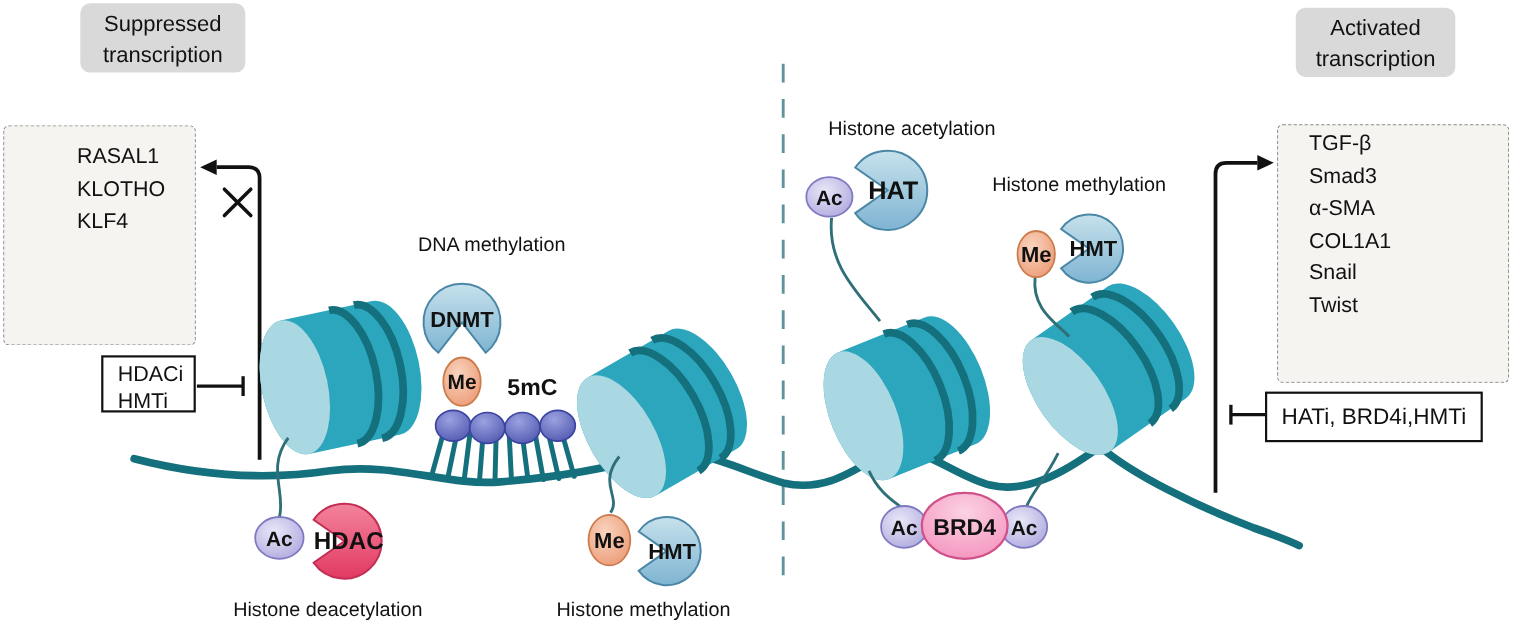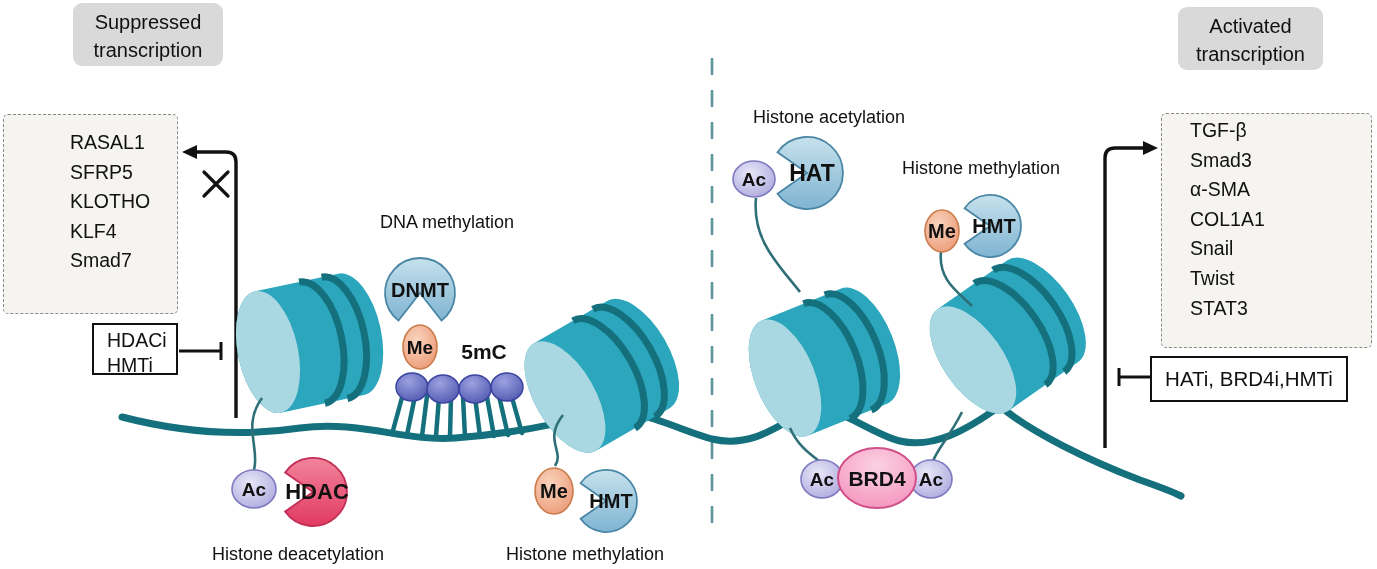--- a/index.html
+++ b/index.html
@@ -175,34 +175,31 @@
     <text class="mol" x="931" y="486" font-size="19">Ac</text>
     <text class="mol" x="877" y="486" font-size="21">BRD4</text>
   </svg>
 
   <div class="abs gray-box" style="left:73px; top:3px; width:150px; height:58px;">Suppressed transcription</div>
 
   <div class="abs gray-box" style="left:1178px; top:7px; width:145px; height:58px;">Activated transcription</div>
 
   <div class="abs gene-box" style="left:3px; top:88px; width:175px; height:200px; padding:13px 0 0 66px; box-sizing:border-box;">
     <div class="gene">RASAL1</div>
-    <div class="gene">SFRP5</div>
     <div class="gene">KLOTHO</div>
     <div class="gene">KLF4</div>
-    <div class="gene">Smad7</div>
   </div>
 
   <div class="abs gene-box" style="left:1161px; top:87px; width:211px; height:235px; padding:2px 0 0 28px; box-sizing:border-box;">
     <div class="gene">TGF-β</div>
     <div class="gene">Smad3</div>
     <div class="gene">α-SMA</div>
     <div class="gene">COL1A1</div>
     <div class="gene">Snail</div>
     <div class="gene">Twist</div>
-    <div class="gene">STAT3</div>
   </div>
 
   <div class="abs inh-box" style="left:92px; top:323px; width:86px; height:52px; padding:3px 0 0 13px; box-sizing:border-box;">
     <div class="inh-line">HDACi</div>
     <div class="inh-line">HMTi</div>
   </div>
 
   <div class="abs inh-box" style="left:1150px; top:356px; width:198px; height:46px; line-height:41px; text-align:center; font-size:20.5px; box-sizing:border-box;">HATi, BRD4i,HMTi</div>
 
   <div class="abs lbl" style="left:447px; top:212px;">DNA methylation</div>

